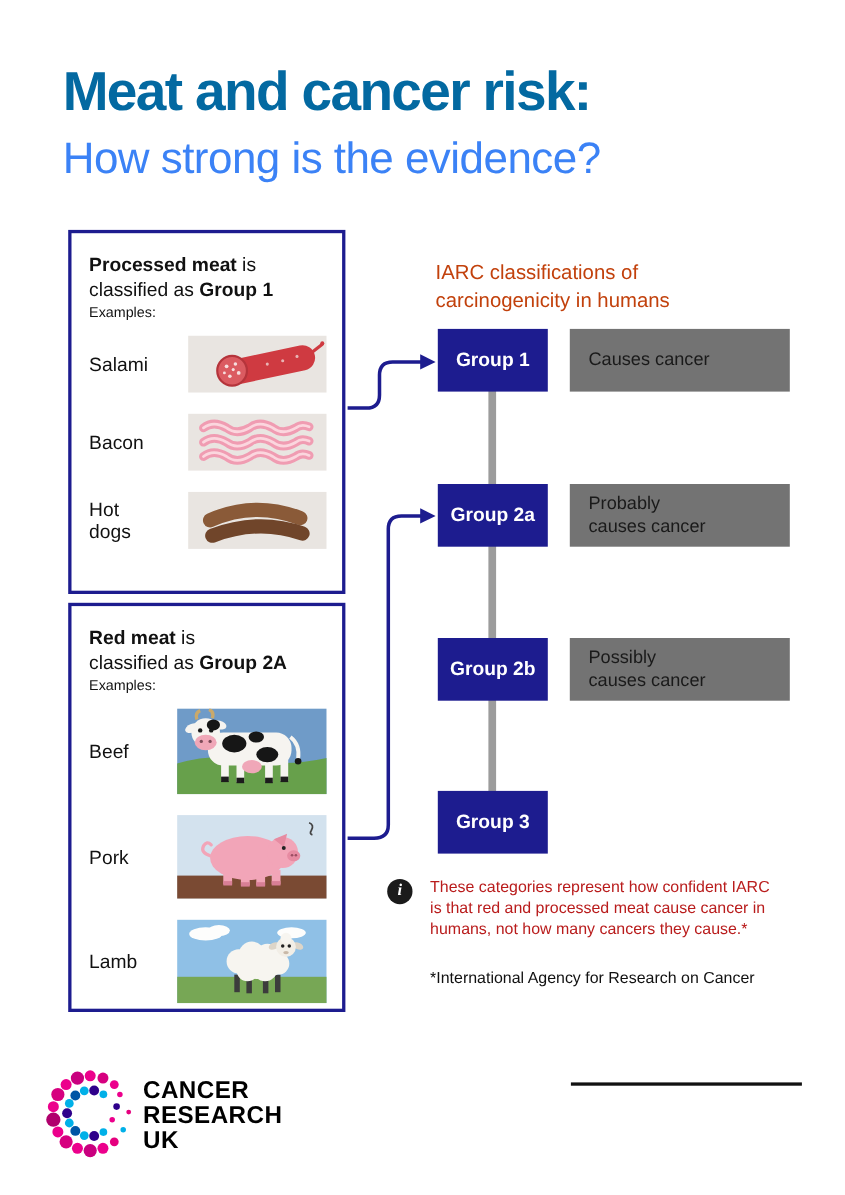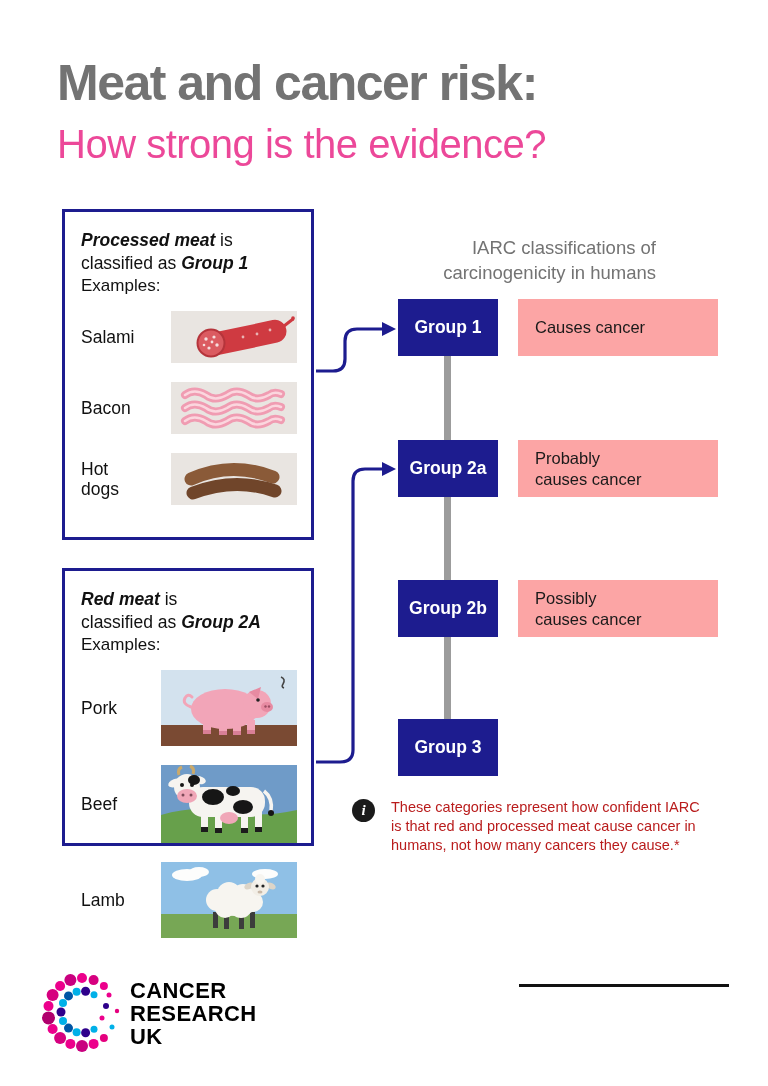--- a/index.html
+++ b/index.html
@@ -2,40 +2,40 @@
 <html><head>
 <meta charset="utf-8">
 <style>
   * { margin:0; padding:0; box-sizing:border-box; }
   html,body { background:#ffffff; }
   body { font-family:"Liberation Sans","DejaVu Sans",sans-serif; color:#111; }
   .canvas { position:relative; width:768px; height:1086px; background:#fff; overflow:hidden; }
   .abs { position:absolute; }
 
   
-  .title1 { left:57px; top:54px; font-size:50px; font-weight:800; letter-spacing:-1.5px; color:#737373; }
-  .title2 { left:57px; top:122px; font-size:40px; font-weight:500; letter-spacing:-0.5px; color:#ec4899; }
+  .title1 { left:57px; top:54px; font-size:50px; font-weight:800; letter-spacing:-1.5px; color:#0369a1; }
+  .title2 { left:57px; top:122px; font-size:40px; font-weight:500; letter-spacing:-0.5px; color:#3b82f6; }
 
   
   .meat-box { left:62px; width:252px; background:#fff; border:3px solid #1d1c8f; padding:17px 14px 12px 16px; }
   .box1 { top:209px; height:331px; }
-  .box2 { top:568px; height:278px; }
+  .box2 { top:548px; height:372px; }
   .box-heading { font-size:17.5px; line-height:1.32; white-space:pre-line; color:#111; }
-  .box-heading b { font-weight:700;font-style:italic; }
-  .examples { font-size:17px; line-height:1.32; color:#111; }
+  .box-heading b { font-weight:700; }
+  .examples { font-size:13px; line-height:1.32; color:#111; }
   .items { margin-top:13px; display:flex; flex-direction:column; gap:19px; }
   .item { display:flex; align-items:center; justify-content:space-between; }
   .item-label { font-size:17.5px; line-height:1.15; width:64px; }
   .illus { display:block; flex:0 0 auto; }
 
   
-  .iarc-heading { left:396px; top:236px; width:260px; font-size:18.5px; line-height:1.35; white-space:pre-line; color:#737373;text-align:right; }
+  .iarc-heading { left:396px; top:236px; width:260px; font-size:18.5px; line-height:1.35; white-space:pre-line; color:#c2410c; }
   .connector { left:444px; top:328px; width:7px; height:420px; background:#9c9c9c; z-index:1; }
   .group-pill { left:398px; width:100px; height:57px; background:#1d1c8f; color:#fff; font-weight:700; font-size:17.5px; display:flex; align-items:center; justify-content:center; z-index:2; }
-  .desc-panel { left:518px; width:200px; height:57px; background:#fca5a5; display:flex; align-items:center; padding-left:17px; font-size:16.5px; line-height:1.22; white-space:pre-line; color:#1a1a1a; }
+  .desc-panel { left:518px; width:200px; height:57px; background:#737373; display:flex; align-items:center; padding-left:17px; font-size:16.5px; line-height:1.22; white-space:pre-line; color:#1a1a1a; }
   .r1 { top:299px; } .r2 { top:440px; } .r3 { top:580px; } .r4 { top:719px; }
   .arrows { left:0; top:0; z-index:3; pointer-events:none; }
 
   
   .info-icon { left:352px; top:799px; width:23px; height:23px; border-radius:50%; background:#1b1b1b; color:#fff;
                display:flex; align-items:center; justify-content:center; font-family:"Liberation Serif","DejaVu Serif",serif;
                font-weight:700; font-style:italic; font-size:15px; line-height:1; }
   .note { left:391px; top:798px; width:320px; font-size:14.5px; line-height:1.32; color:#b91c1c; }
   .footnote { left:391px; top:882px; font-size:14.5px; color:#111; }
 
@@ -110,45 +110,20 @@
       </div>
 
     </div>
   </section>
 
   <section class="abs meat-box box2">
     <p class="box-heading"><b>Red meat</b><span> is
 classified as </span><b>Group 2A</b></p>
     <p class="examples">Examples:</p>
     <div class="items">
-
-      <div class="item">
-        <span class="item-label">Pork</span>
-        <svg class="illus" width="136" height="76" viewBox="0 0 136 76">
-          <rect width="136" height="76" fill="#d3e2ee"></rect>
-          <rect y="55" width="136" height="21" fill="#7a4a33"></rect>
-          <path d="M120 7 q5 2 2 7 q-2 3 1 4" stroke="#444" stroke-width="1.6" fill="none"></path>
-          <rect x="42" y="50" width="8" height="13" fill="#f2a5b8"></rect>
-            <rect x="58" y="52" width="8" height="12" fill="#f2a5b8"></rect>
-            <rect x="72" y="52" width="8" height="12" fill="#f2a5b8"></rect>
-            <rect x="86" y="50" width="8" height="13" fill="#f2a5b8"></rect>
-          <rect x="42" y="60" width="8" height="4" fill="#d87f96"></rect>
-            <rect x="58" y="61" width="8" height="4" fill="#d87f96"></rect>
-            <rect x="72" y="61" width="8" height="4" fill="#d87f96"></rect>
-            <rect x="86" y="60" width="8" height="4" fill="#d87f96"></rect>
-          <path d="M30 37 q-9 -3 -6 -9 q3 -5 7 -1" stroke="#f2a5b8" stroke-width="3" fill="none" stroke-linecap="round"></path>
-          <ellipse cx="64" cy="39" rx="34" ry="20" fill="#f2a5b8"></ellipse>
-          <circle cx="96" cy="34" r="14" fill="#f2a5b8"></circle>
-          <polygon points="88,22 100,17 97,29" fill="#e78ba2"></polygon>
-          <ellipse cx="106" cy="37" rx="6" ry="5" fill="#e78ba2"></ellipse>
-          <circle cx="104.5" cy="36.5" r="1.2" fill="#9c4e63"></circle>
-            <circle cx="108" cy="36.5" r="1.2" fill="#9c4e63"></circle>
-          <circle cx="97" cy="30" r="1.8" fill="#222"></circle>
-        </svg>
-      </div>
 
       <div class="item">
         <span class="item-label">Beef</span>
         <svg class="illus" width="136" height="78" viewBox="0 0 136 78">
           <rect width="136" height="78" fill="#6f9bc8"></rect>
           <path d="M0 50 Q35 40 68 47 Q100 53 136 45 L136 78 L0 78 Z" fill="#67a04b"></path>
           <rect x="40" y="46" width="7" height="20" fill="#f6f4f0"></rect>
             <rect x="54" y="48" width="7" height="19" fill="#f6f4f0"></rect>
             <rect x="80" y="48" width="7" height="19" fill="#f6f4f0"></rect>
             <rect x="94" y="46" width="7" height="20" fill="#f6f4f0"></rect>
@@ -171,20 +146,45 @@
           <ellipse cx="33" cy="15" rx="6" ry="5" fill="#161616"></ellipse>
           <ellipse cx="26" cy="31" rx="10" ry="7" fill="#f0a7b8"></ellipse>
           <circle cx="22" cy="30" r="1.5" fill="#7c4a58"></circle>
             <circle cx="30" cy="30" r="1.5" fill="#7c4a58"></circle>
           <circle cx="21" cy="20" r="2" fill="#161616"></circle>
             <circle cx="31" cy="20" r="2" fill="#161616"></circle>
         </svg>
       </div>
 
       <div class="item">
+        <span class="item-label">Pork</span>
+        <svg class="illus" width="136" height="76" viewBox="0 0 136 76">
+          <rect width="136" height="76" fill="#d3e2ee"></rect>
+          <rect y="55" width="136" height="21" fill="#7a4a33"></rect>
+          <path d="M120 7 q5 2 2 7 q-2 3 1 4" stroke="#444" stroke-width="1.6" fill="none"></path>
+          <rect x="42" y="50" width="8" height="13" fill="#f2a5b8"></rect>
+            <rect x="58" y="52" width="8" height="12" fill="#f2a5b8"></rect>
+            <rect x="72" y="52" width="8" height="12" fill="#f2a5b8"></rect>
+            <rect x="86" y="50" width="8" height="13" fill="#f2a5b8"></rect>
+          <rect x="42" y="60" width="8" height="4" fill="#d87f96"></rect>
+            <rect x="58" y="61" width="8" height="4" fill="#d87f96"></rect>
+            <rect x="72" y="61" width="8" height="4" fill="#d87f96"></rect>
+            <rect x="86" y="60" width="8" height="4" fill="#d87f96"></rect>
+          <path d="M30 37 q-9 -3 -6 -9 q3 -5 7 -1" stroke="#f2a5b8" stroke-width="3" fill="none" stroke-linecap="round"></path>
+          <ellipse cx="64" cy="39" rx="34" ry="20" fill="#f2a5b8"></ellipse>
+          <circle cx="96" cy="34" r="14" fill="#f2a5b8"></circle>
+          <polygon points="88,22 100,17 97,29" fill="#e78ba2"></polygon>
+          <ellipse cx="106" cy="37" rx="6" ry="5" fill="#e78ba2"></ellipse>
+          <circle cx="104.5" cy="36.5" r="1.2" fill="#9c4e63"></circle>
+            <circle cx="108" cy="36.5" r="1.2" fill="#9c4e63"></circle>
+          <circle cx="97" cy="30" r="1.8" fill="#222"></circle>
+        </svg>
+      </div>
+
+      <div class="item">
         <span class="item-label">Lamb</span>
         <svg class="illus" width="136" height="76" viewBox="0 0 136 76">
           <rect width="136" height="76" fill="#8fc0e6"></rect>
           <ellipse cx="26" cy="13" rx="15" ry="6" fill="#fdfdfc"></ellipse>
             <ellipse cx="38" cy="10" rx="10" ry="5" fill="#fdfdfc"></ellipse>
           <ellipse cx="104" cy="12" rx="13" ry="5" fill="#fdfdfc"></ellipse>
           <rect y="52" width="136" height="24" fill="#77a755"></rect>
           <rect x="52" y="50" width="5" height="16" fill="#3c3c3c"></rect>
             <rect x="63" y="52" width="5" height="15" fill="#3c3c3c"></rect>
             <rect x="78" y="52" width="5" height="15" fill="#3c3c3c"></rect>
@@ -228,20 +228,21 @@
 
   <svg class="abs arrows" width="768" height="1086" viewBox="0 0 768 1086">
     <path d="M316 371 L333 371 Q345 371 345 359 L345 341 Q345 329 357 329 L383 329" stroke="#1d1c8f" stroke-width="3.2" fill="none"></path>
     <polygon points="382,322 396,329 382,336" fill="#1d1c8f"></polygon>
     <path d="M316 762 L340 762 Q353 762 353 750 L353 481 Q353 469 365 469 L383 469" stroke="#1d1c8f" stroke-width="3.2" fill="none"></path>
     <polygon points="382,462 396,469 382,476" fill="#1d1c8f"></polygon>
   </svg>
 
   <div class="abs info-icon">i</div>
   <p class="abs note">These categories represent how confident IARC is that red and processed meat cause cancer in humans, not how many cancers they cause.*</p>
+  <p class="abs footnote">*International Agency for Research on Cancer</p>
 
   <svg class="abs logo-mark" width="96" height="96" viewBox="0 0 96 96">
     <circle cx="67.9" cy="74" r="4" fill="#e5007e"></circle>
       <circle cx="57.6" cy="79.9" r="5" fill="#ec008c"></circle>
       <circle cx="46" cy="82" r="6" fill="#c9007f"></circle>
       <circle cx="34.4" cy="79.9" r="5" fill="#ec008c"></circle>
       <circle cx="24.1" cy="74" r="6" fill="#d6007f"></circle>
       <circle cx="16.6" cy="65" r="5" fill="#ec008c"></circle>
       <circle cx="12.5" cy="53.9" r="6.5" fill="#b0006d"></circle>
       <circle cx="12.5" cy="42.1" r="5" fill="#ec008c"></circle>

